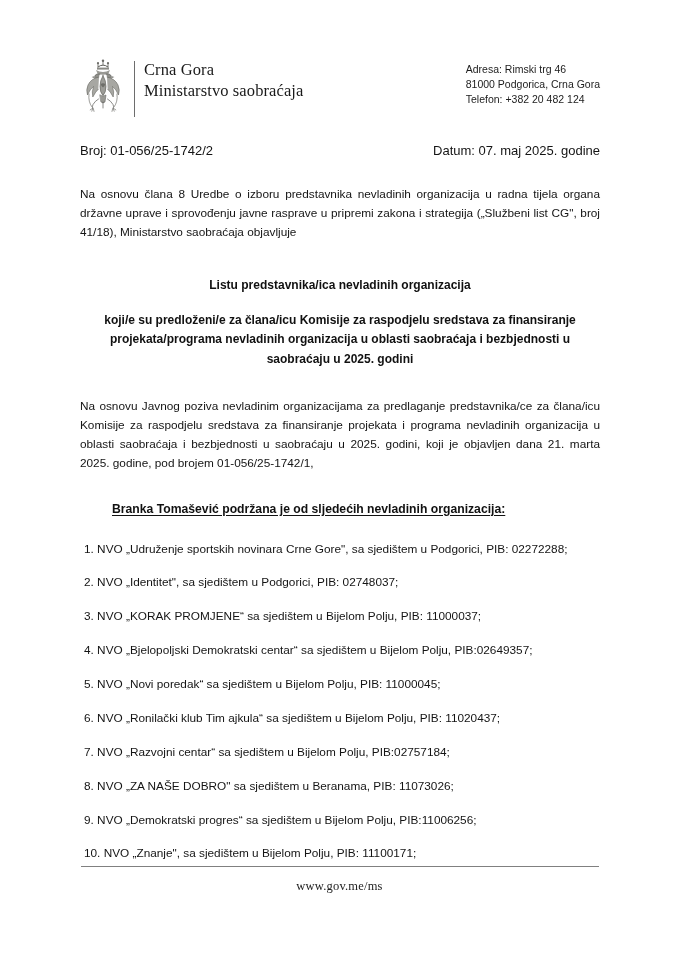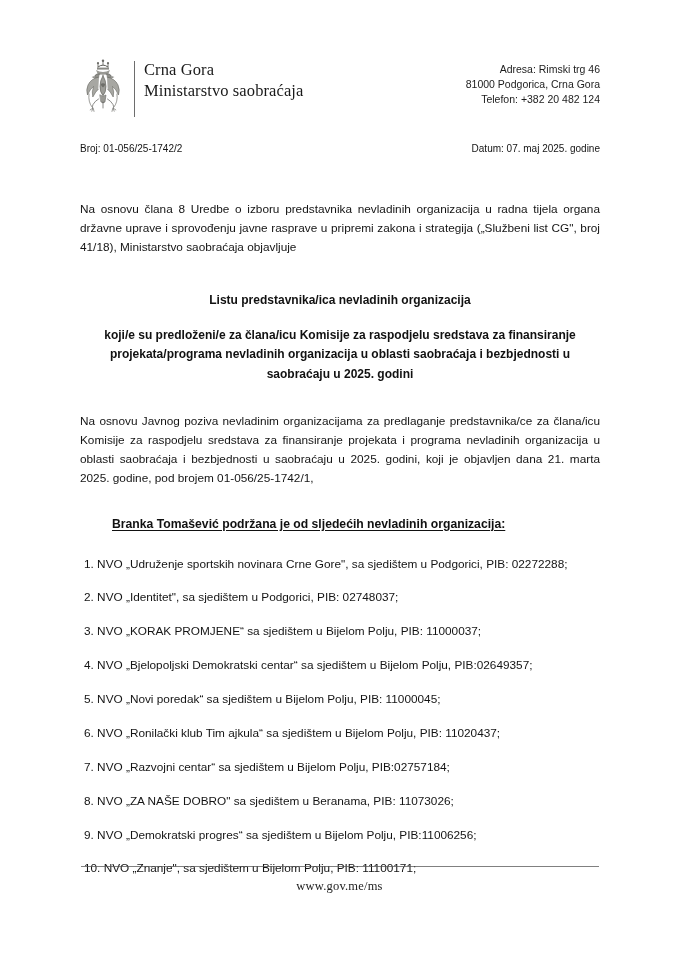--- a/index.html
+++ b/index.html
@@ -56,46 +56,46 @@
   .brand-text {
     padding-top: 1px;
     font-family: "Liberation Serif", serif;
     line-height: 1.28;
     color: #1a1a1a;
   }
   .brand-line1 { font-size: 16.5px; letter-spacing: .1px; }
   .brand-line2 { font-size: 16.5px; letter-spacing: .1px; }
 
   .address {
-    text-align: right;
+    text-align: left;
     font-size: 10.5px;
     line-height: 1.42;
     color: #1c1c1c;
     padding-top: 4px;
     white-space: nowrap;
   }
 
   
   .refline {
     position: absolute;
     left: 80px;
     top: 143px;
     width: 520px;
     display: flex;
     justify-content: space-between;
-    font-size: 10px;
+    font-size: 13px;
     color: #141414;
     gap: 16px;
   }
 
   
   .body-col {
     position: absolute;
     left: 80px;
-    top: 200px;
+    top: 185px;
     width: 520px;
   }
 
   p.para {
     margin: 0;
     font-size: 11.8px;
     line-height: 1.62;
     text-align: justify;
     text-justify: inter-word;
     color: #141414;

